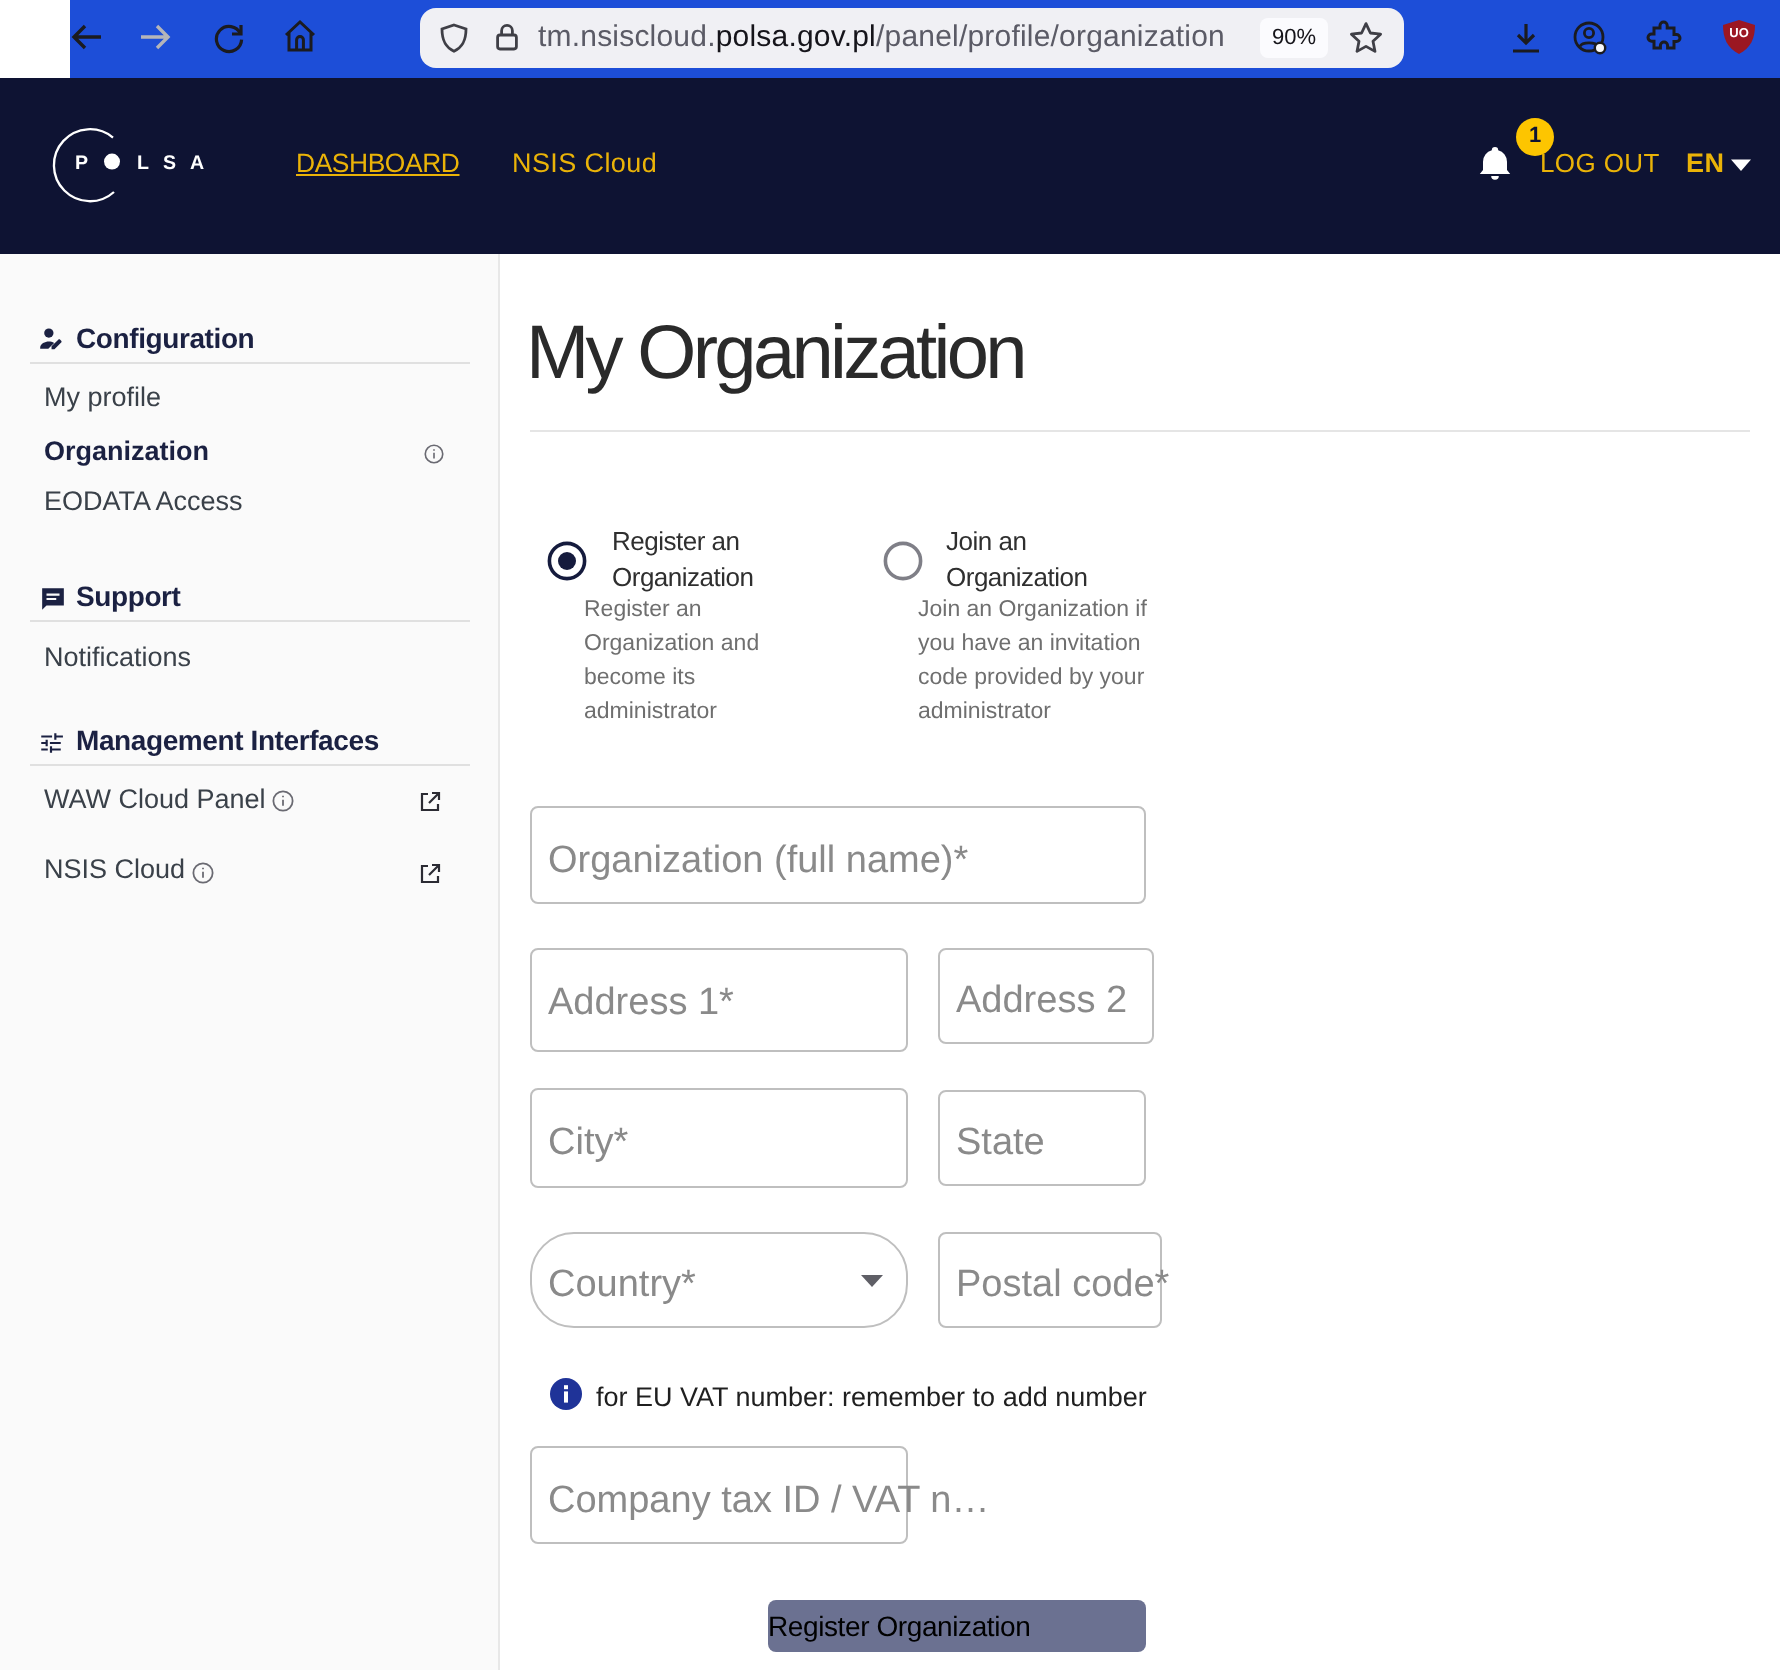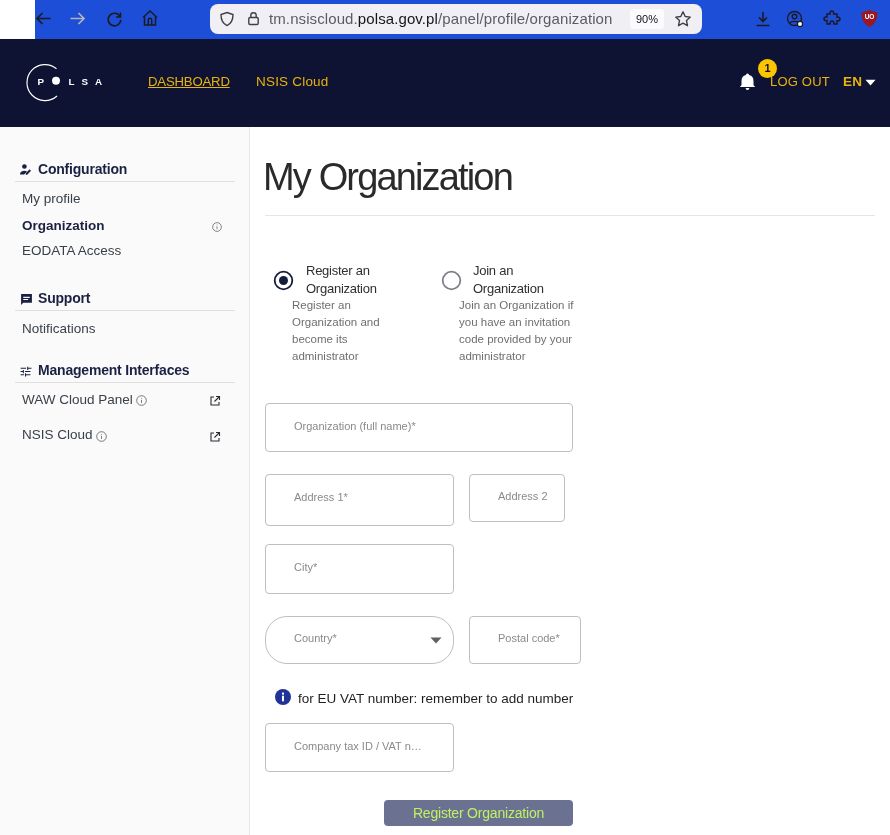--- a/index.html
+++ b/index.html
@@ -23,26 +23,26 @@
   .sect-h { position:absolute; left:38px; font-size:14px; font-weight:bold; letter-spacing:-0.2px; color:#1b2142; white-space:nowrap; }
   .side-item { position:absolute; left:22px; font-size:13.5px; color:#3a4149; white-space:nowrap; }
   .divider { position:absolute; left:15px; width:220px; height:1px; background:#e0e0e0; }
 
   
   #main { position:absolute; left:251px; top:127px; width:639px; height:708px; background:#fff;text-decoration:underline; }
   h1 { position:absolute; left:12px; top:146px; font-size:38px; font-weight:400; color:#2a2a2a; letter-spacing:-1.85px; }
   #hr1 { position:absolute; left:14px; top:87.5px; width:610px; height:1px; background:#e5e5e5; }
 
   .field { position:absolute; border:1px solid #bfbfbf; border-radius:4px; }
-  .ph { position:absolute; left:28px; font-size:11px; color:#8a8a8a; white-space:nowrap; overflow:hidden; }
+  .ph { position:absolute; left:8px; font-size:19px; color:#8a8a8a; white-space:nowrap; overflow:hidden; }
 
   .rlabel { font-size:13px; letter-spacing:-0.25px; color:#2f2f2f; line-height:18px; }
   .rdesc { font-size:11.5px; color:#6f6f6f; line-height:17px; }
 
-  #btn { position:absolute; left:133px; top:673px; width:189px; height:26px; background:#6b7191; border-radius:4px; color:#bef264; font-size:14px; letter-spacing:-0.2px; text-align:center; line-height:26px; }
+  #btn { position:absolute; left:133px; top:673px; width:189px; height:26px; background:#6b7191; border-radius:4px; color:#000000; font-size:14px; letter-spacing:-0.2px; text-align:left; line-height:26px; }
 </style>
 </head>
 <body>
 <div id="page">
 
   <div id="toolbar">
     <svg class="abs" style="left:0;top:10px" width="17" height="17" viewBox="0 0 17 17" fill="none" stroke="#1b1b1f" stroke-width="1.7">
         <path d="M15.5 8.5 H2 M7.5 3 L2 8.5 L7.5 14"></path>
       </svg>
     <svg class="abs" style="left:34px;top:10px" width="17" height="17" viewBox="0 0 17 17" fill="none" stroke="#b5b5b9" stroke-width="1.7">
@@ -178,25 +178,28 @@
       </svg>
     <div class="abs rlabel" style="left:222px;top:134.5px;">Join an<br>Organization</div>
     <div class="abs rdesc" style="left:208px;top:170px;">Join an Organization if<br>you have an invitation<br>code provided by your<br>administrator</div>
 
     <div class="field" style="left:14px;top:276px;width:308px;height:49px;">
         <div class="ph" style="top:16px;">Organization (full name)*</div>
       </div>
     <div class="field" style="left:14px;top:347px;width:189px;height:52px;">
         <div class="ph" style="top:16px;">Address 1*</div>
       </div>
-    <div class="field" style="left:218px;top:347px;width:96px;height:48px;text-align:center;">
+    <div class="field" style="left:218px;top:347px;width:108px;height:48px;text-align:center;">
         <div class="ph" style="top:15px;">Address 2</div>
       </div>
     <div class="field" style="left:14px;top:417px;width:189px;height:50px;">
         <div class="ph" style="top:16px;">City*</div>
+      </div>
+    <div class="field" style="left:218px;top:418px;width:104px;height:48px;">
+        <div class="ph" style="top:15px;">State</div>
       </div>
     <div class="field" style="left:14px;top:489px;width:189px;height:48px;border-radius:22px;">
         <div class="ph" style="top:15px;">Country*</div>
       <svg class="abs" style="left:164px;top:20px" width="12" height="7" viewBox="0 0 12 7" fill="#5f5f66">
           <path d="M0.5 0.5 H11.5 L6 6.5 Z"></path>
         </svg>
     </div>
     <div class="field" style="left:218px;top:489px;width:112px;height:48px;">
         <div class="ph" style="top:15px;">Postal code*</div>
       </div>

